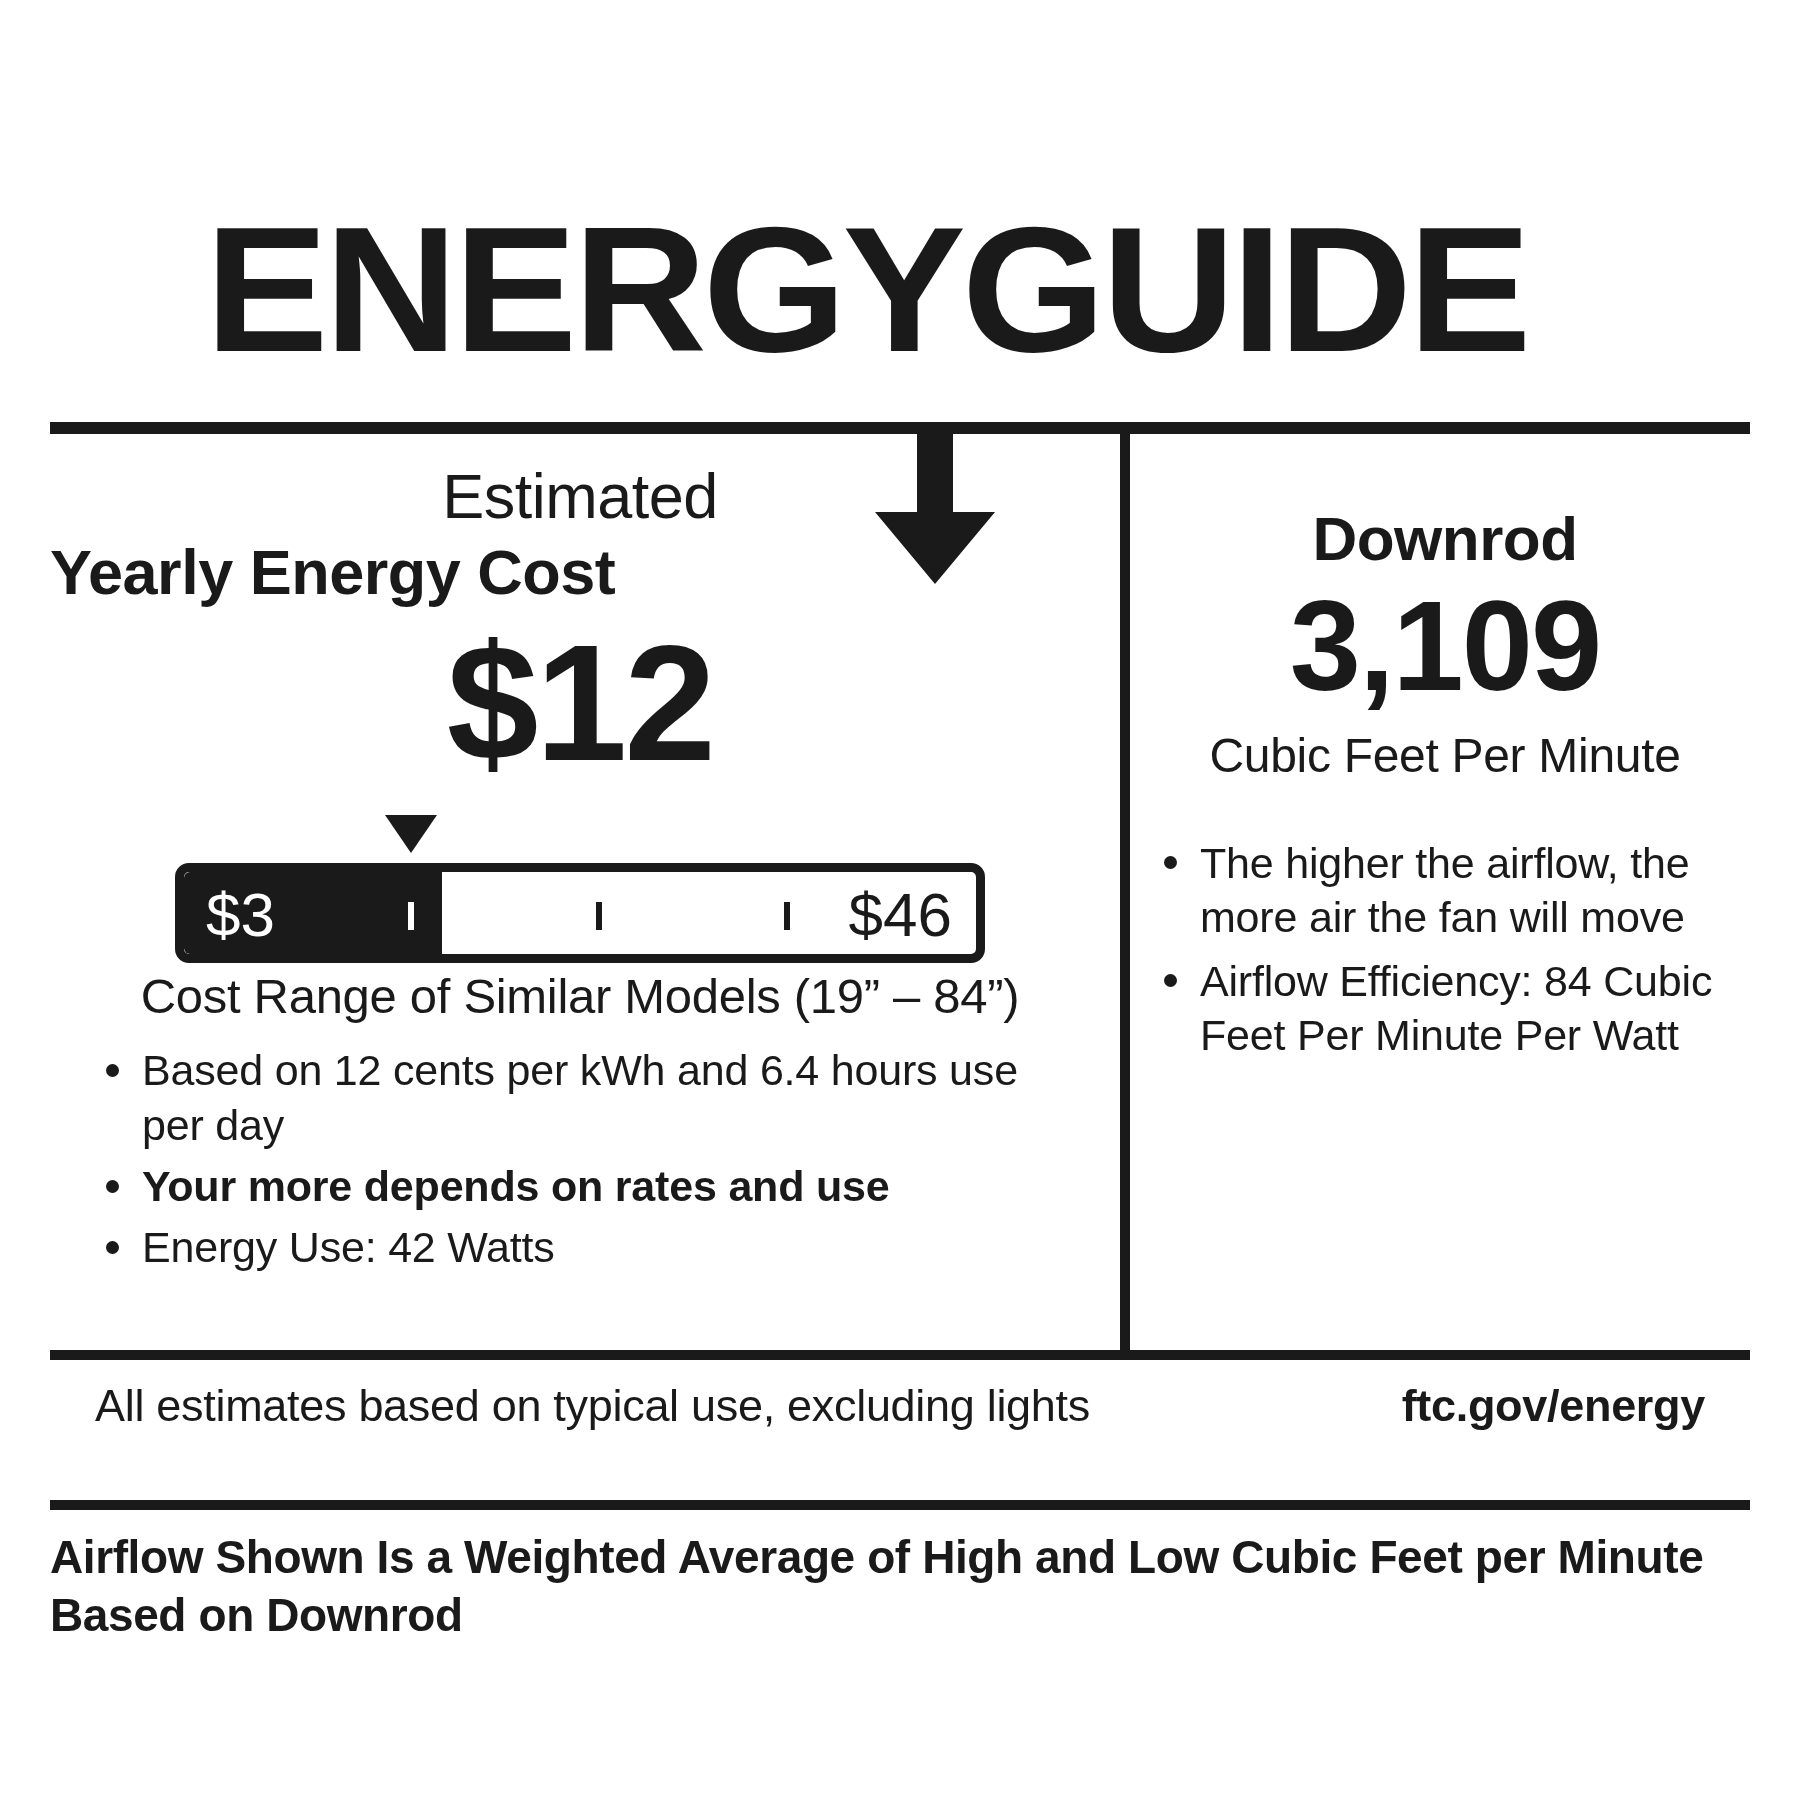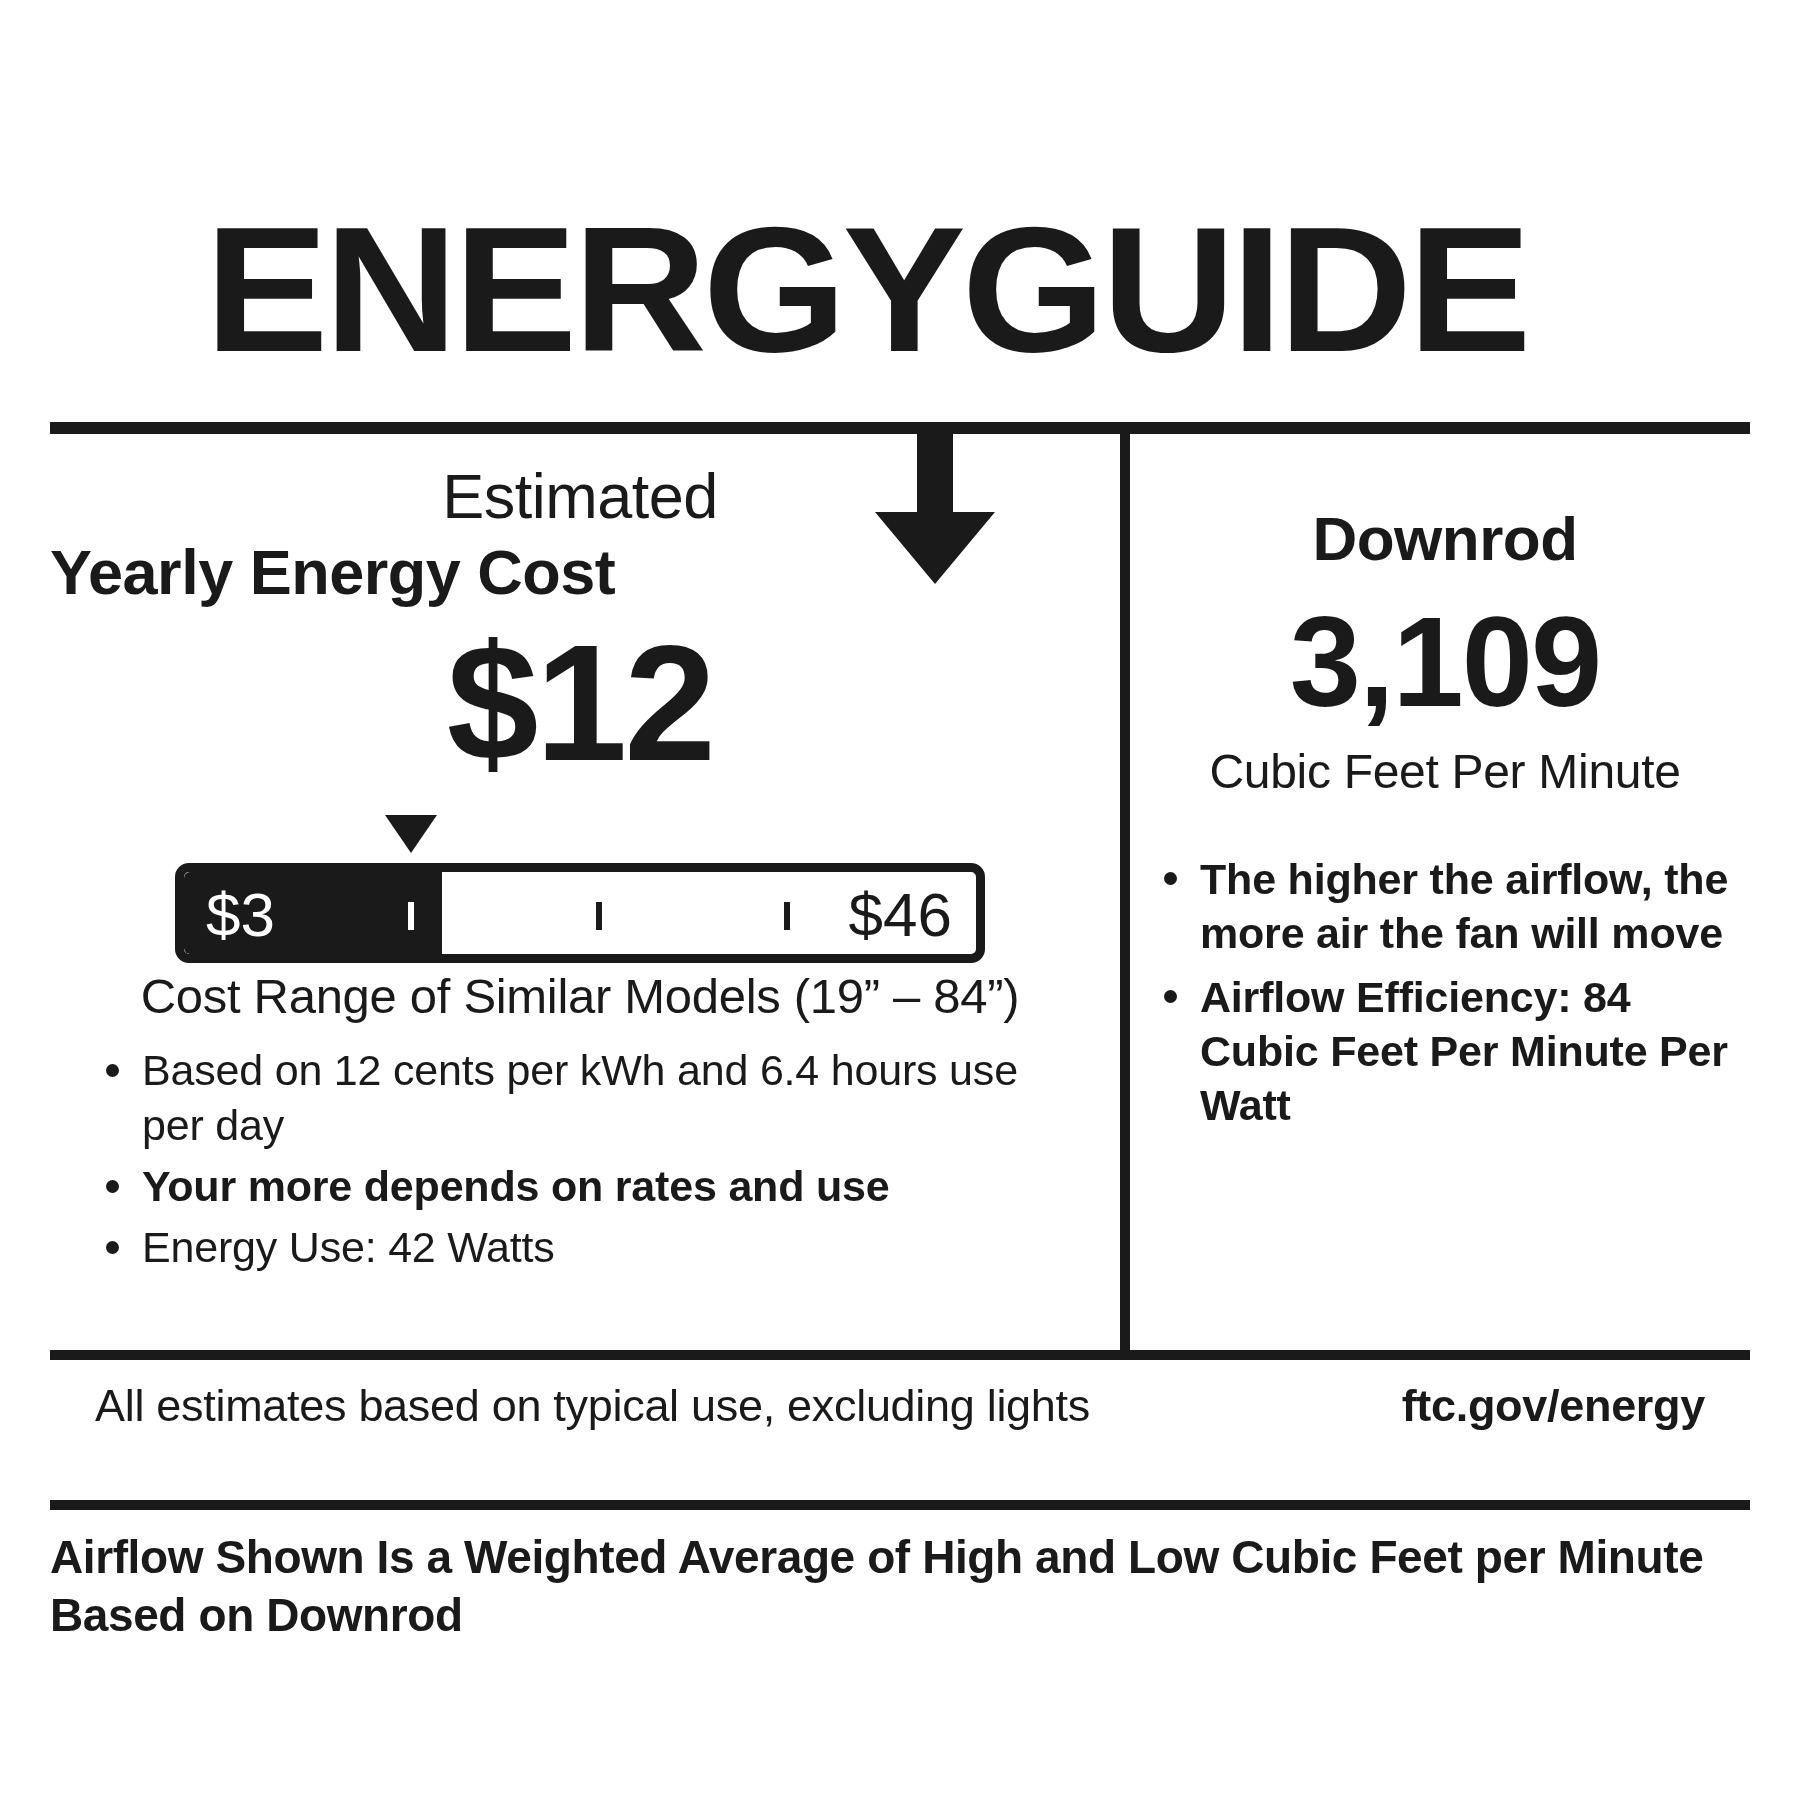--- a/index.html
+++ b/index.html
@@ -229,34 +229,33 @@
     line-height: 74px;
     margin-top: 62px;
     letter-spacing: -0.5px;
   }
   .airflow-value {
     text-align: center;
     font-size: 128px;
     font-weight: bold;
     line-height: 132px;
     letter-spacing: -2px;
-    margin-top: 20px;
+    margin-top: 4px;
   }
   .airflow-units {
     text-align: center;
     font-size: 48px;
     line-height: 60px;
     margin-top: 14px;
     letter-spacing: -0.3px;
   }
   ul.bullets-right {
     list-style: none;
     margin: 50px 0 0 0;
     padding: 0 10px 0 60px;
-    font-weight: bold;
   }
   ul.bullets-right li {
     position: relative;
     font-size: 43px;
     line-height: 54px;
     margin-bottom: 10px;
     letter-spacing: -0.2px;
   }
   ul.bullets-right li .dot {
     position: absolute;

